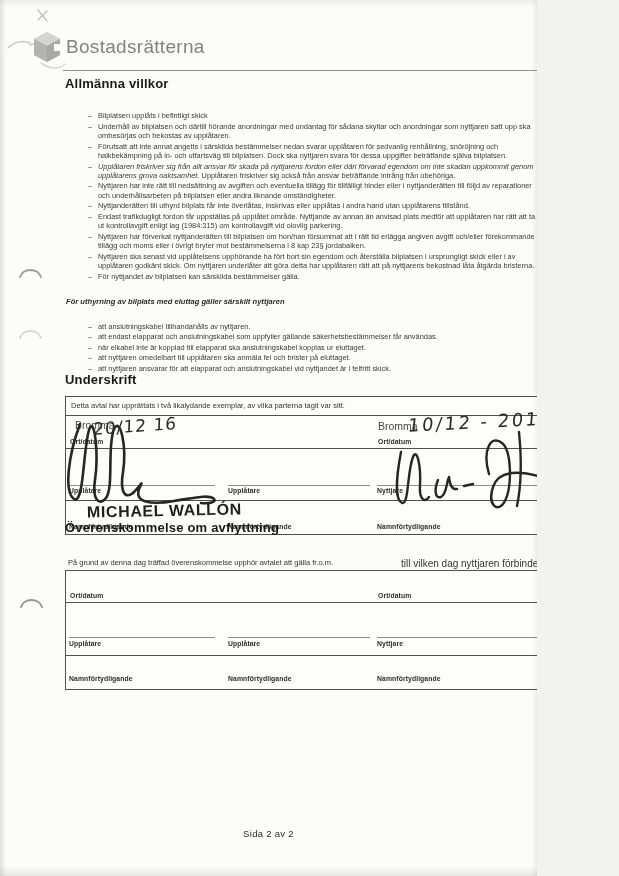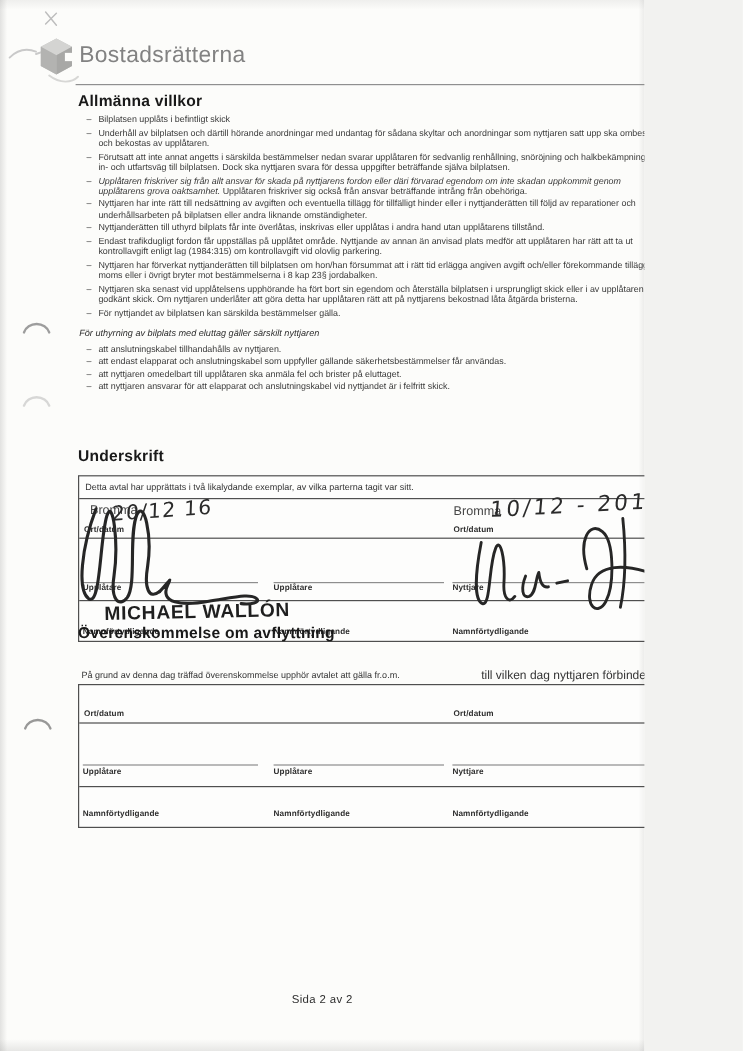--- a/index.html
+++ b/index.html
@@ -32,29 +32,29 @@
   h1.sec{
     position:absolute;left:65px;margin:0;
     font-size:13px;font-weight:700;color:#191919;letter-spacing:.2px;white-space:nowrap;
   }
   .h-villkor{top:76px;}
   .h-underskrift{top:372px;}
   .h-avflytt{top:520px;}
 
   
   .terms{position:absolute;left:65px;top:95px;width:490px;}
-  .terms ul{list-style:none;margin:0;padding:0;}
+  .terms ul{list-style:none;margin:16px;padding:0;}
   .terms li{
     position:relative;padding-left:17px;margin-bottom:1.5px;
     font-size:7.4px;line-height:9.2px;color:#3a3a3a;
   }
   .terms li::before{content:"–";position:absolute;left:7px;top:0;color:#3a3a3a;}
   .terms .it{font-style:italic;}
   .el-intro{
-    margin:8px 0 4px 1px;font-size:7.6px;font-weight:400;font-style:italic;color:#2c2c2c;
+    margin:8px 0 4px 1px;font-size:7.6px;font-weight:700;font-style:italic;color:#2c2c2c;
   }
   .terms ul.el li{margin-bottom:1.2px;}
 
   
   .formbox{position:absolute;left:65px;width:488px;border:1px solid #4f4f4f;background:rgba(255,255,255,.4);}
   .t1{top:396px;height:137px;}
   .t2{top:570px;height:118px;}
   .frow{position:relative;box-sizing:border-box;border-bottom:1px solid #4f4f4f;}
   .frow:last-child{border-bottom:none;}
   .r-note{height:19px;text-align:center;}
@@ -145,20 +145,21 @@
       <li><span>Nyttjanderätten till uthyrd bilplats får inte överlåtas, inskrivas eller upplåtas i andra hand utan upplåtarens tillstånd.</span></li>
       <li><span>Endast trafikdugligt fordon får uppställas på upplåtet område. Nyttjande av annan än anvisad plats medför att upplåtaren har rätt att ta ut kontrollavgift enligt lag (1984:315) om kontrollavgift vid olovlig parkering.</span></li>
       <li><span>Nyttjaren har förverkat nyttjanderätten till bilplatsen om hon/han försummat att i rätt tid erlägga angiven avgift och/eller förekommande tillägg och moms eller i övrigt bryter mot bestämmelserna i 8 kap 23§ jordabalken.</span></li>
       <li><span>Nyttjaren ska senast vid upplåtelsens upphörande ha fört bort sin egendom och återställa bilplatsen i ursprungligt skick eller i av upplåtaren godkänt skick. Om nyttjaren underlåter att göra detta har upplåtaren rätt att på nyttjarens bekostnad låta åtgärda bristerna.</span></li>
       <li><span>För nyttjandet av bilplatsen kan särskilda bestämmelser gälla.</span></li>
     </ul>
     <div class="el-intro">För uthyrning av bilplats med eluttag gäller särskilt nyttjaren</div>
     <ul class="el">
       <li><span>att anslutningskabel tillhandahålls av nyttjaren.</span></li>
       <li><span>att endast elapparat och anslutningskabel som uppfyller gällande säkerhetsbestämmelser får användas.</span></li>
+      <li><span>när elkabel inte är kopplad till elapparat ska anslutningskabel kopplas ur eluttaget.</span></li>
       <li><span>att nyttjaren omedelbart till upplåtaren ska anmäla fel och brister på eluttaget.</span></li>
       <li><span>att nyttjaren ansvarar för att elapparat och anslutningskabel vid nyttjandet är i felfritt skick.</span></li>
     </ul>
   </div>
 
   <h1 class="sec h-underskrift">Underskrift</h1>
 
   <div class="formbox t1">
     <div class="frow r-note">
       <span class="note-text">Detta avtal har upprättats i två likalydande exemplar, av vilka parterna tagit var sitt.</span>

